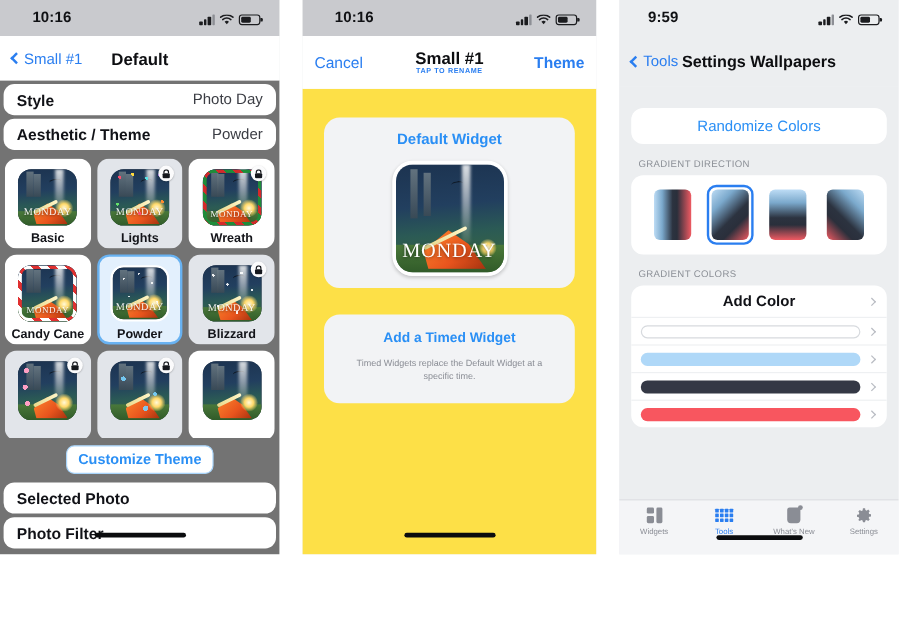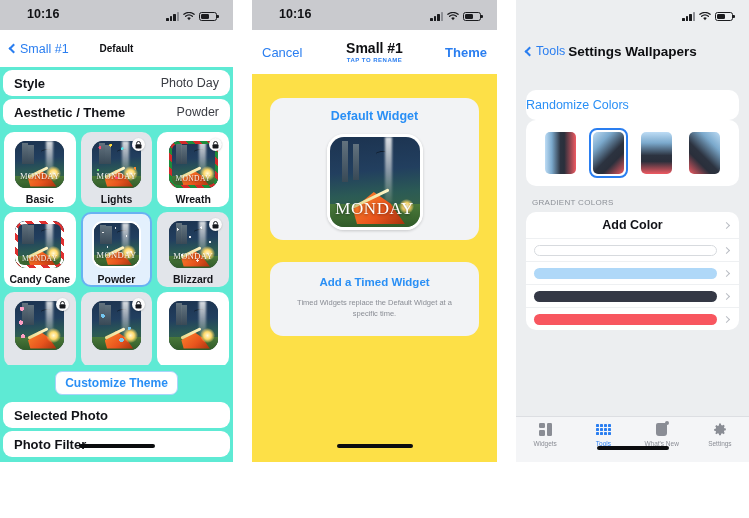--- a/index.html
+++ b/index.html
@@ -63,35 +63,35 @@
     height: 37px; padding: 0 10px;
   }
   .nav-back { display:flex; align-items:center; gap:2px; cursor:pointer; }
   .chev-l {
     width:7px; height:7px; border-left:2.1px solid #2a7ef0; border-bottom:2.1px solid #2a7ef0;
     transform: rotate(45deg); margin-right:1px;
   }
   .nav-back-label { font-size:12.5px; color:#2a7ef0; }
   .nav-title {
     position:absolute; left:0; right:0; text-align:center;
-    font-size:10px; font-weight:700; color:#0d0e11; pointer-events:none;
+    font-size:14px; font-weight:700; color:#0d0e11; pointer-events:none;
   }
   #phone2 .navbar { height: 44px; background:#fff; }
   .nav2-left { font-size:13px; color:#2a7ef0; cursor:pointer; z-index:2; }
   .nav2-right { font-size:13px; color:#2a7ef0; font-weight:700; cursor:pointer; margin-left:auto; z-index:2; }
   .nav2-center {
     position:absolute; left:0; right:0; text-align:center; pointer-events:none;
   }
   .nav2-title { font-size:14px; font-weight:600; color:#0d0e11; line-height:1.05; }
   .nav2-sub { font-size:6px; color:#2a7ef0; letter-spacing:.5px; margin-top:2px; font-weight:600;}
   #phone3 .navbar { height:42px; background:#eceef0; }
   #phone3 .nav-title { font-size:13.5px; }
 
   
-  .p1-body { flex:1; background:#5eead4; overflow:hidden; display:flex; flex-direction:column; }
+  .p1-body { flex:1; background:#737373; overflow:hidden; display:flex; flex-direction:column; }
   .row-card {
     background:#fff; margin: 0 3px 3px 3px; border-radius:9px;
     height: 26px; display:flex; align-items:center; padding: 0 11px;
   }
   .row-card .rc-label { font-size:13px; font-weight:700; color:#111217; }
   .row-card .rc-value { margin-left:auto; font-size:12.5px; color:#3b3d44; }
   .rows-top { padding-top:3px; }
 
   .theme-grid {
     margin: 4px 4px 0 4px; display:grid;
@@ -236,21 +236,21 @@
 
   
   .p3-body { flex:1; background:#eceef0; padding: 8px 10px 0 10px; overflow:hidden; }
   .p3-card { background:#fff; border-radius:10px; }
   .preview-card { padding:11px 0 8px 0; text-align:center; }
   .grad-preview {
     width:52px; height:72px; margin:0 auto; border-radius:5px;
     background: linear-gradient(145deg,#bddcf5 0%, #7ba9cc 26%, #2c3340 56%, #2a2f3b 72%, #f05a62 100%);
   }
   .save-photos { margin-top:9px; font-size:12.5px; color:#2a8ff5; cursor:pointer; }
-  .randomize-card { margin-top:10px; padding:8px 0; }
+  .randomize-card { margin-top:10px; padding:8px 0; text-align:center; }
   .randomize-label { font-size:12.5px; color:#2a8ff5; }
   .sec-head { font-size:8px; color:#8c9097; letter-spacing:.3px; padding: 12px 6px 5px 6px; }
   .dir-card { padding:8px 10px; display:flex; justify-content:space-around; align-items:center; }
   .dir-item {
     width:31px; height:42px; border-radius:6px; cursor:pointer;
     border:2px solid transparent; padding:2px; box-sizing:content-box;
   }
   .dir-item.selected { border-color:#2a7ef0; border-radius:8px; }
   .dir-inner { width:100%; height:100%; border-radius:5px; }
   .d1 .dir-inner { background:linear-gradient(90deg,#bddcf5 0%, #7ba9cc 22%, #2c3340 50%, #2a2f3b 62%, #f05a62 100%); }
@@ -611,20 +611,21 @@
       <div class="card2b">
         <div class="card2b-title">Add a Timed Widget</div>
         <div class="card2b-sub">Timed Widgets replace the Default Widget at a specific time.</div>
       </div>
     </div>
     <div class="home-indicator"></div>
   </div>
 
   <div class="phone" id="phone3">
     <div class="statusbar light">
+      <div class="sb-time">9:59</div>
       <div class="sb-right">
         <div class="sig">
             <i></i>
             <i></i>
             <i></i>
             <i></i>
           </div>
         <div class="wifi">
           <svg width="12" height="9" viewBox="0 0 12 9">
               <path d="M6 8.2 4.2 6.1a2.8 2.8 0 0 1 3.6 0z" fill="#1b1c1f"></path>
@@ -645,20 +646,21 @@
       </div>
       <div class="nav-title">Settings Wallpapers</div>
     </div>
 
     <div class="p3-body">
 
       <div class="p3-card randomize-card">
         <div class="randomize-label">Randomize Colors</div>
       </div>
 
+      <div class="sec-head">GRADIENT DIRECTION</div>
       <div class="p3-card dir-card">
         <div class="dir-item d1">
             <div class="dir-inner"></div>
           </div>
         <div class="dir-item d2 selected">
             <div class="dir-inner"></div>
           </div>
         <div class="dir-item d3">
             <div class="dir-inner"></div>
           </div>

